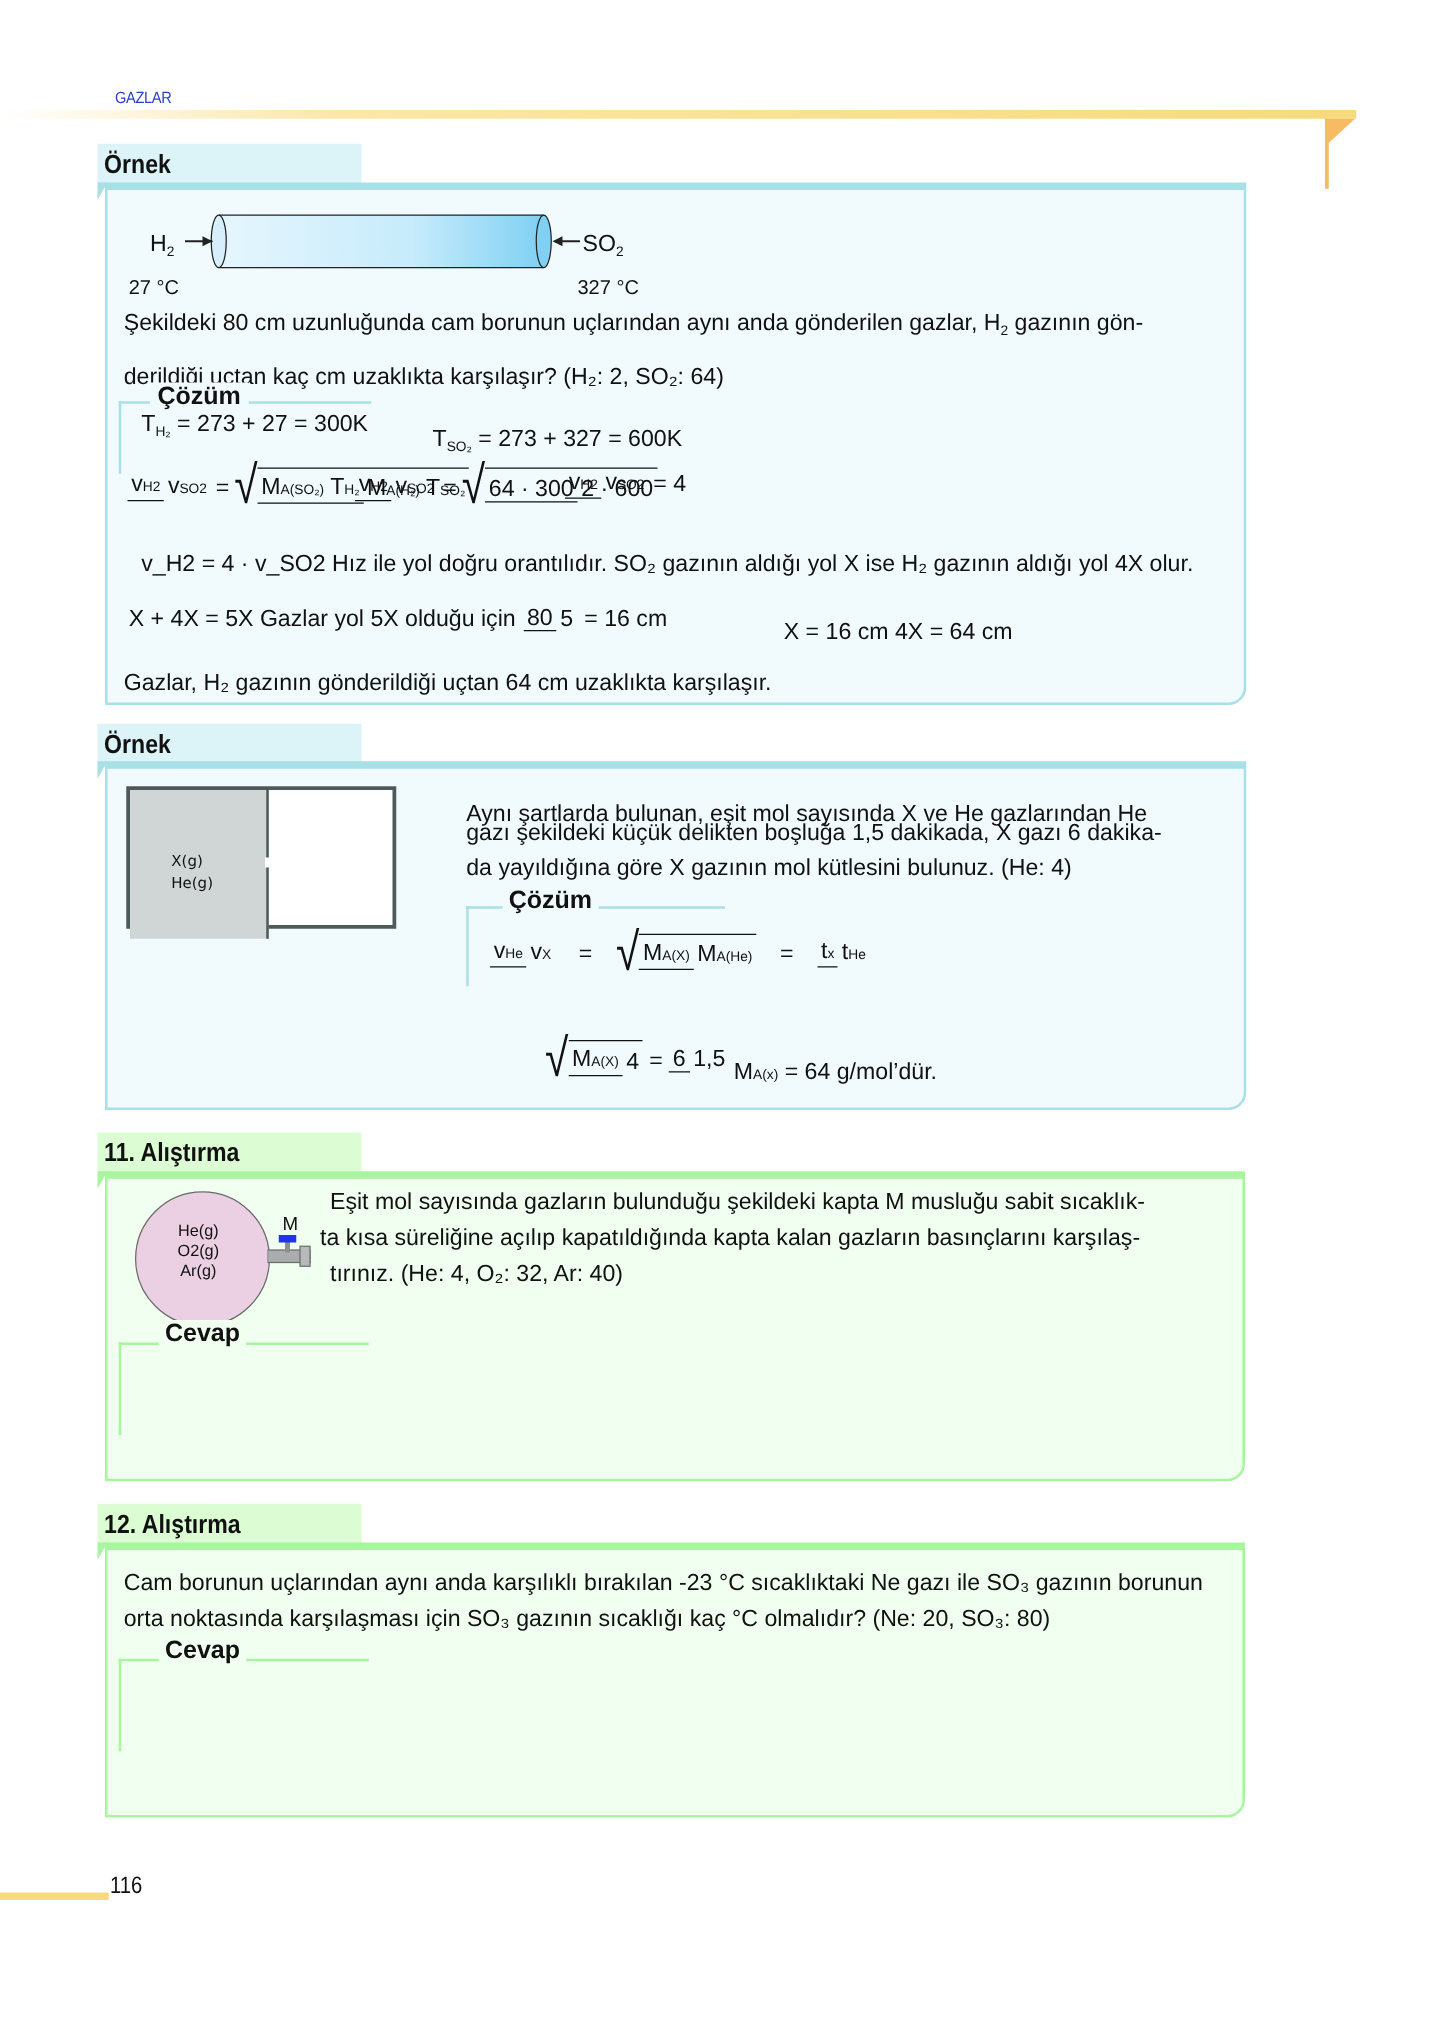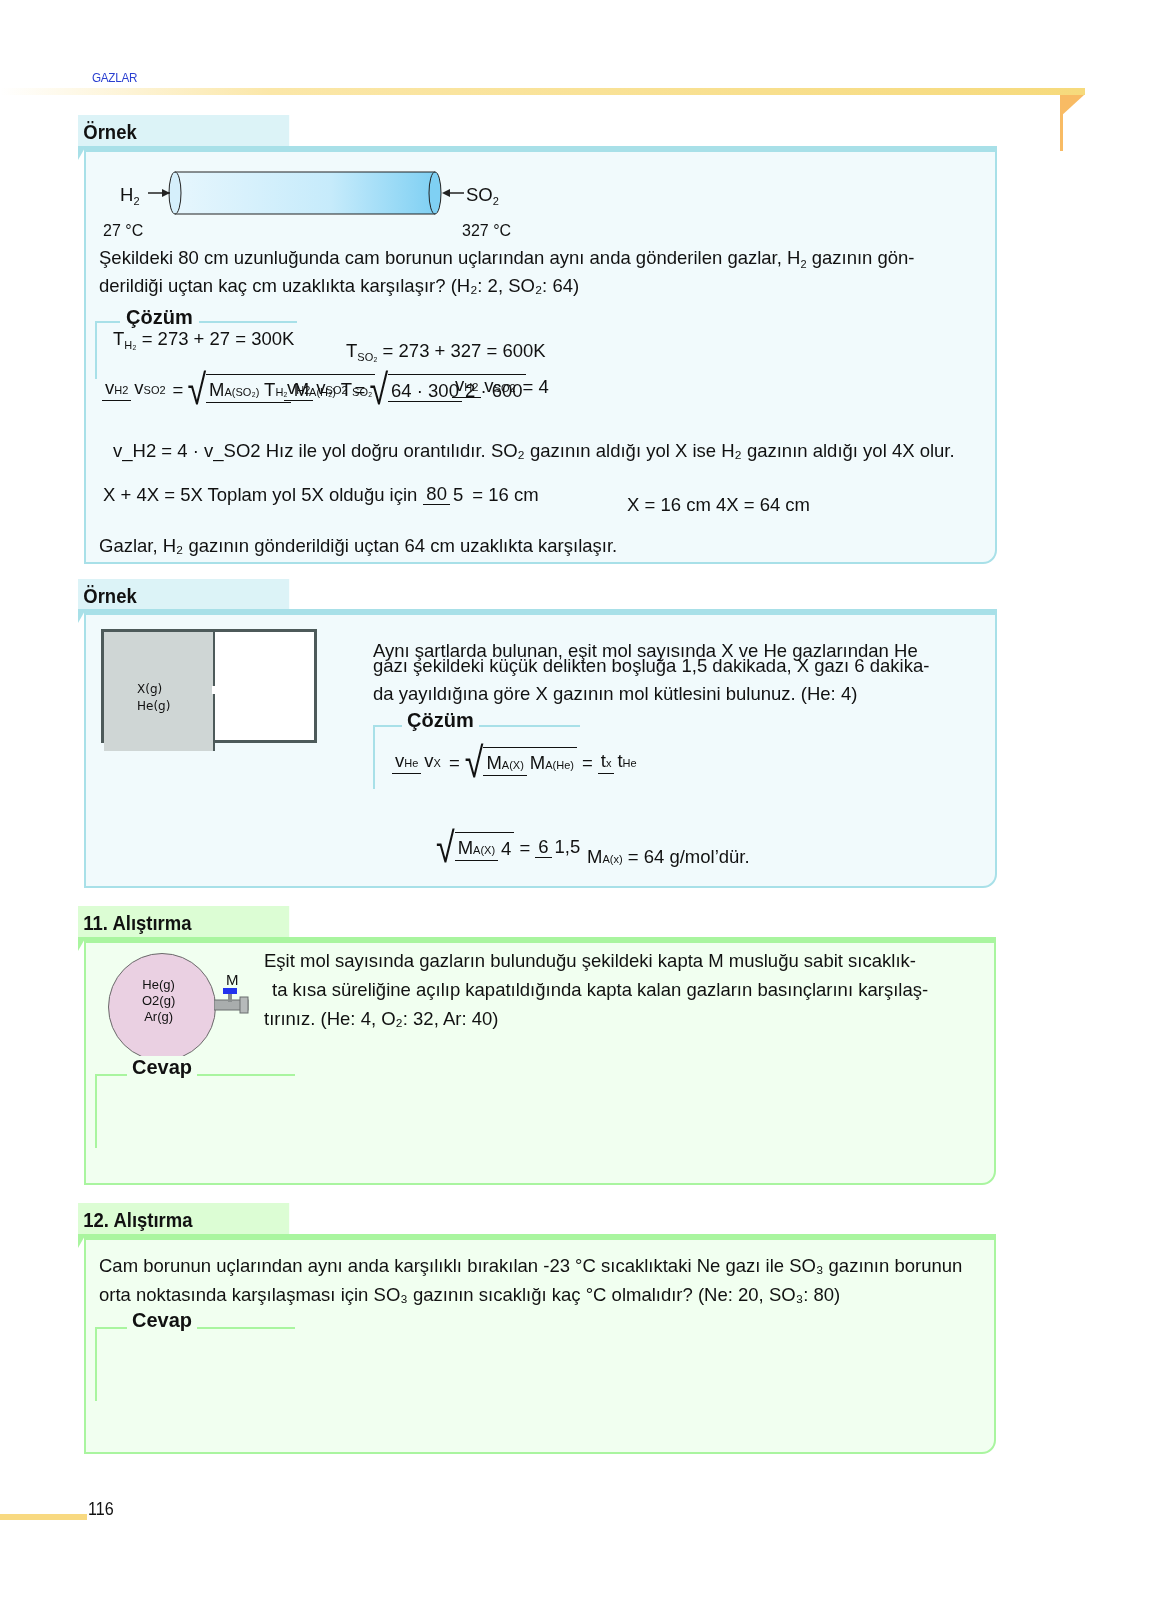--- a/index.html
+++ b/index.html
@@ -67,21 +67,21 @@
     <line x1="344" y1="23" x2="364" y2="23" stroke="#222" stroke-width="1.5"></line>
     <polygon points="342,23 350,19 350,27" fill="#222"></polygon>
   </svg>
 </div>
 <div class="abs txt" style="left:120px;top:180px;"><span>H</span><sub>2</sub></div>
 <div class="abs txt" style="left:466px;top:180px;"><span>SO</span><sub>2</sub></div>
 <div class="abs txt" style="left:103px;top:216px;font-size:16px;">27 °C</div>
 <div class="abs txt" style="left:462px;top:216px;font-size:16px;">327 °C</div>
 
 <div class="abs txt" style="left:99px;top:243px;text-align:center;"><span>Şekildeki 80 cm uzunluğunda cam borunun uçlarından aynı anda gönderilen gazlar, H</span><sub>2</sub><span> gazının gön-</span></div>
-<div class="abs txt" style="left:99px;top:271px;">derildiği uçtan kaç cm uzaklıkta karşılaşır? (H₂: 2, SO₂: 64)</div>
+<div class="abs txt" style="left:99px;top:286px;">derildiği uçtan kaç cm uzaklıkta karşılaşır? (H₂: 2, SO₂: 64)</div>
 
 <div class="abs bracket-blue" style="left:95px;top:321px;width:200px;height:56px;"></div>
 <div class="abs" style="left:120px;top:306px;background:#f1fafc;padding:0 6px;"><span class="subttl">Çözüm</span></div>
 
 <div class="abs txt" style="left:113px;top:324px;">T<sub>H₂</sub> = 273 + 27 = 300K</div>
 <div class="abs txt" style="left:346px;top:336px;">T<sub>SO₂</sub> = 273 + 327 = 600K</div>
 
 <div class="abs txt" style="left:102px;top:372px;display:flex;align-items:center;gap:4px;">
   <span class="frac">
       <span class="n">v<span class="sm">H2</span></span>
@@ -114,21 +114,21 @@
   <span class="frac">
       <span class="n">v<span class="sm">H2</span></span>
       <span class="d">v<span class="sm">SO2</span></span>
     </span>
   <span>= 4</span>
 </div>
 
 <div class="abs txt" style="left:113px;top:436px;">v_H2 = 4 · v_SO2 Hız ile yol doğru orantılıdır. SO₂ gazının aldığı yol X ise H₂ gazının aldığı yol 4X olur.</div>
 
 <div class="abs txt" style="left:103px;top:480px;display:flex;align-items:center;gap:6px;">
-  <span>X + 4X = 5X  Toplam yol 5X olduğu için</span>
+  <span>X + 4X = 5X  Gazlar yol 5X olduğu için</span>
   <span class="frac">
       <span class="n">80</span>
       <span class="d">5</span>
     </span>
   <span>= 16 cm</span>
 </div>
 <div class="abs txt" style="left:627px;top:490px;">X = 16 cm  4X = 64 cm</div>
 
 <div class="abs txt" style="left:99px;top:531px;">Gazlar, H₂ gazının gönderildiği uçtan 64 cm uzaklıkta karşılaşır.</div>
 
@@ -145,21 +145,21 @@
   </div>
 </div>
 
 <div class="abs txt" style="left:373px;top:623px;margin-top:13px;">Aynı şartlarda bulunan, eşit mol sayısında X ve He gazlarından He</div>
 <div class="abs txt" style="left:373px;top:651px;">gazı şekildeki küçük delikten boşluğa 1,5 dakikada, X gazı 6 dakika-</div>
 <div class="abs txt" style="left:373px;top:679px;">da yayıldığına göre X gazının mol kütlesini bulunuz. (He: 4)</div>
 
 <div class="abs bracket-blue" style="left:373px;top:725px;width:205px;height:62px;"></div>
 <div class="abs" style="left:402px;top:709px;background:#f1fafc;padding:0 5px;"><span class="subttl">Çözüm</span></div>
 
-<div class="abs txt" style="left:392px;top:745px;display:flex;align-items:center;gap:5px;">
+<div class="abs txt" style="left:392px;top:745px;display:flex;align-items:center;gap:19px;">
   <span class="frac">
       <span class="n">v<span class="sm">He</span></span>
       <span class="d">v<span class="sm">X</span></span>
     </span>
   <span>=</span>
   <span class="sqrt">
       <span class="rad">√</span>
       <span class="body"><span class="frac">
           <span class="n">M<span class="sm">A(X)</span></span>
           <span class="d">M<span class="sm">A(He)</span></span>
@@ -202,21 +202,21 @@
 <div class="abs" style="left:214px;top:986px;">
   <svg width="36" height="30" viewBox="0 0 36 30">
     <rect x="0" y="14" width="34" height="10" fill="#a9adad" stroke="#6a6f6f"></rect>
     <rect x="14" y="6" width="4" height="10" fill="#8a8f8f"></rect>
     <rect x="9" y="2" width="14" height="6" fill="#2233ee"></rect>
     <rect x="26" y="11" width="8" height="16" fill="#b6baba" stroke="#6a6f6f"></rect>
   </svg>
 </div>
 
 <div class="abs txt" style="left:264px;top:946px;">Eşit mol sayısında gazların bulunduğu şekildeki kapta M musluğu sabit sıcaklık-</div>
-<div class="abs txt" style="left:272px;top:975px;">ta kısa süreliğine açılıp kapatıldığında kapta kalan gazların basınçlarını karşılaş-</div>
+<div class="abs txt" style="left:256px;top:975px;">ta kısa süreliğine açılıp kapatıldığında kapta kalan gazların basınçlarını karşılaş-</div>
 <div class="abs txt" style="left:264px;top:1004px;">tırınız. (He: 4, O₂: 32, Ar: 40)</div>
 
 <div class="abs bracket-green" style="left:95px;top:1074px;width:198px;height:72px;"></div>
 <div class="abs" style="left:127px;top:1056px;background:#f1fff0;padding:0 5px;"><span class="subttl">Cevap</span></div>
 
 <div class="abs sec-title tab-green" style="left:78px;top:1203px;width:240px;height:32px;">12. Alıştırma</div>
 <div class="abs box box-green" style="left:84px;top:1234px;width:912px;height:220px;"></div>
 <div class="abs notch-green" style="left:78px;top:1234px;"></div>
 
 <div class="abs txt" style="left:99px;top:1251px;">Cam borunun uçlarından aynı anda karşılıklı bırakılan -23 °C sıcaklıktaki Ne gazı ile SO₃  gazının borunun</div>

